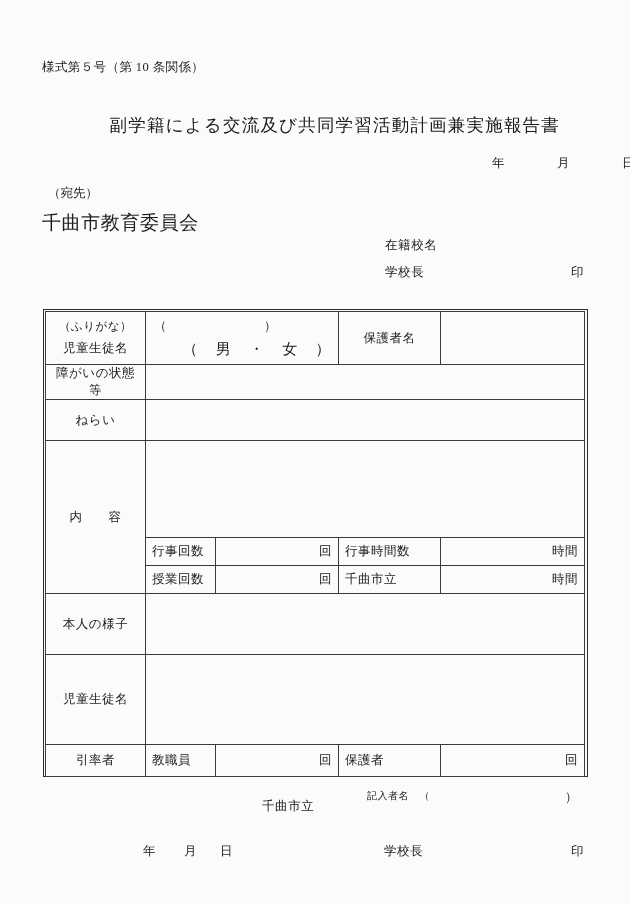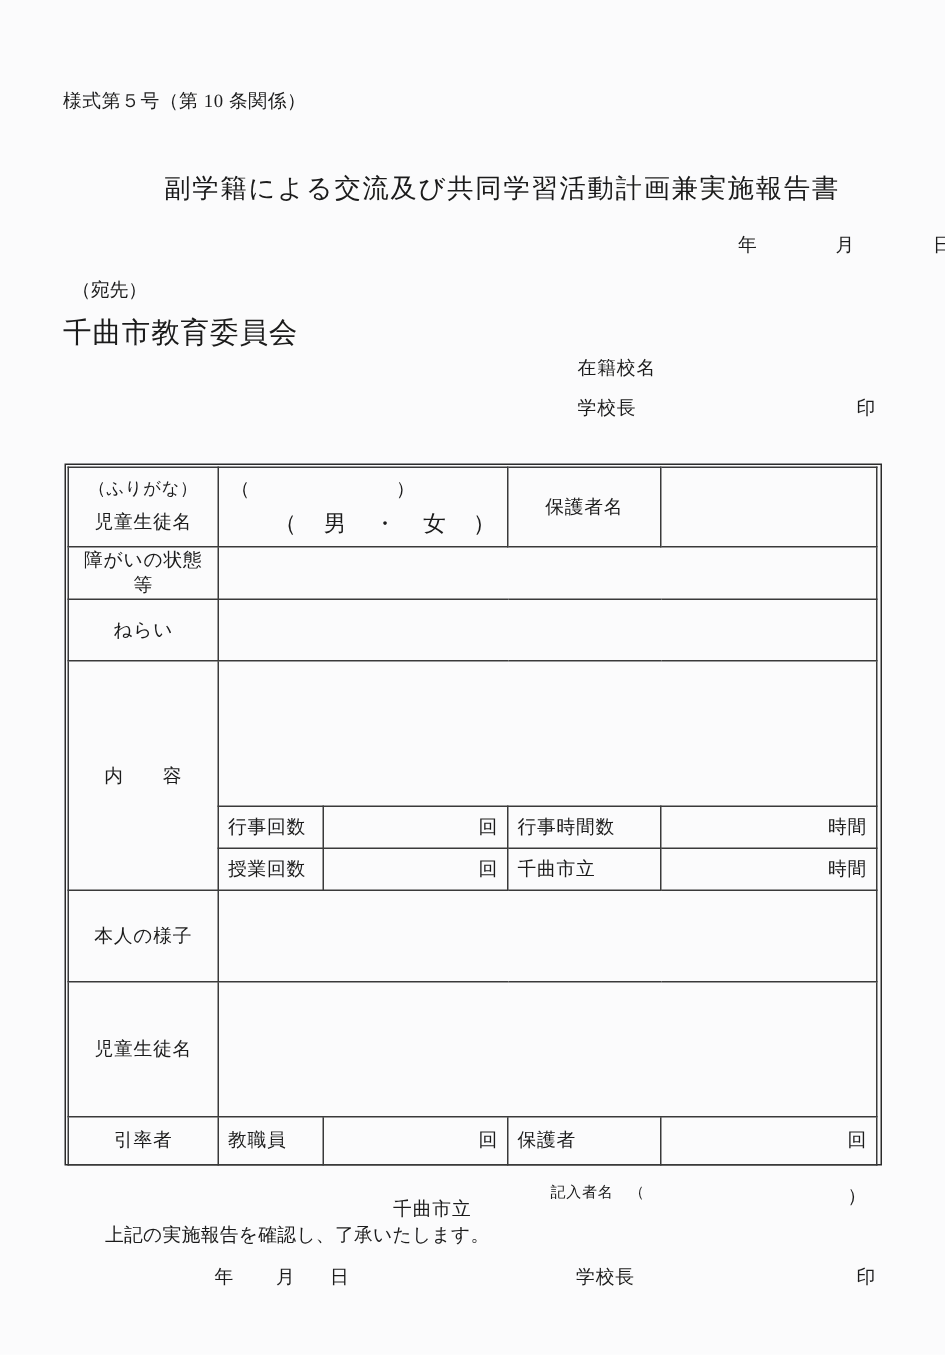--- a/index.html
+++ b/index.html
@@ -264,21 +264,20 @@
           <td class="cell-right"><span>回</span></td>
           <td class="lbl-left">保護者</td>
           <td class="cell-right"><span>回</span></td>
         </tr>
       </tbody>
     </table>
   </div>
 
   <div class="t writer-name">記入者名　（</div>
   <div class="t writer-paren-close">）</div>
-  <div class="t confirm">上記の実施報告を確認し、了承いたします。</div>
   <div class="t sig-year">年</div>
   <div class="t sig-month">月</div>
   <div class="t sig-day">日</div>
   <div class="t sig-city">千曲市立</div>
   <div class="t sig-principal">学校長</div>
   <div class="t sig-seal">印</div>
 
 </div>
 
 </body></html>

